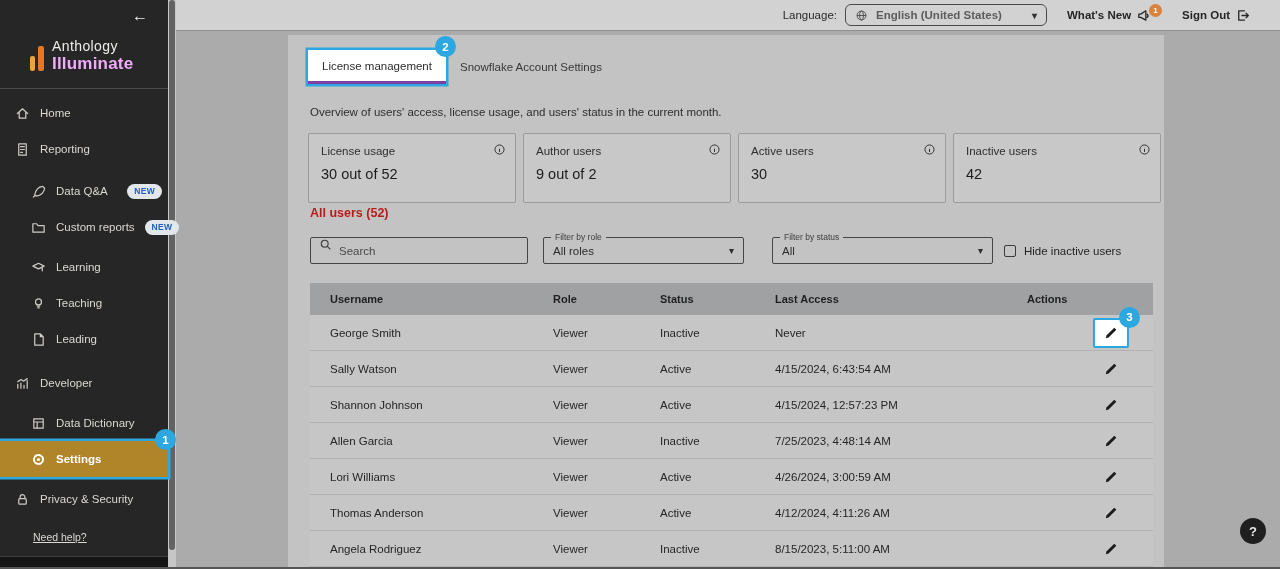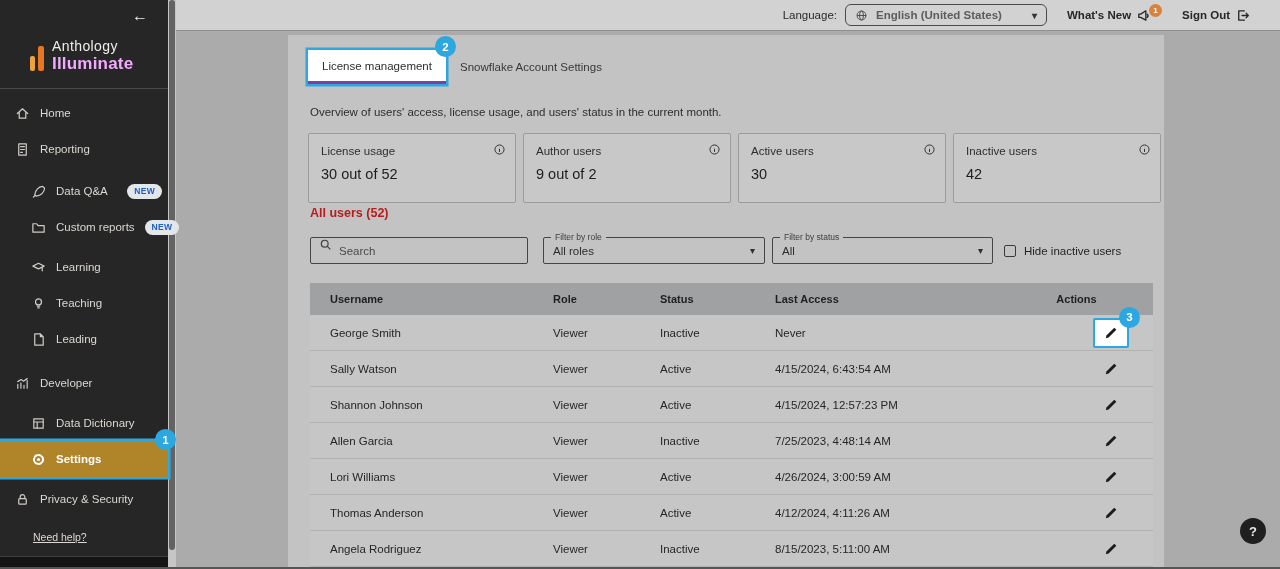--- a/index.html
+++ b/index.html
@@ -64,30 +64,30 @@
   .all-users { position:absolute; left:22px; top:171px; font-size:12.5px; font-weight:700; color:#b91c1c; }
 
   .controls { position:absolute; left:0; top:202px; width:100%; height:28px; }
   .search-box { position:absolute; left:22px; top:0; width:218px; height:27px; border:1px solid #454545; border-radius:2px; display:flex; gap:7px; padding:0 8px; }
   .search-box svg { width:13px; height:13px; stroke:#3c3c3c; fill:none; stroke-width:1.4; flex:0 0 13px; }
   .search-box input { border:none; outline:none; background:transparent; font-family:inherit; font-size:11.5px; color:#4a4a4a; width:100%; }
   .search-box input::placeholder { color:#4a4a4a; opacity:1; }
   .filter { position:absolute; top:0; height:27px; border:1px solid #454545; border-radius:2px; display:flex; align-items:center; padding:0 9px; font-size:11.5px; color:#2c2c2c; cursor:pointer; }
   .filter .notch { position:absolute; top:-6px; left:7px; font-size:8.5px; color:#3d3d3d; background:#C3C3C3; padding:0 4px; }
   .filter .caret { margin-left:auto; font-size:10px; color:#2e2e2e; }
-  .filter-role { left:255px; width:222px; }
+  .filter-role { left:255px; width:201px; }
   .filter-status { left:484px; width:221px; }
   .hide-inactive { position:absolute; left:716px; top:0; height:27px; display:flex; align-items:center; gap:8px; font-size:11.5px; color:#242424; }
   .cbx { width:12px; height:12px; border:1.5px solid #3a3a3a; border-radius:2px; background:transparent; cursor:pointer; }
 
   .table { position:absolute; left:22px; top:248px; width:843px; }
   .trow { display:grid; grid-template-columns:223px 107px 115px 272px 1fr; align-items:center; }
   .thead { height:32px; background:#A0A1A3; font-size:11px; font-weight:700; color:#1f1f1f; }
   .trow > div { padding-left:20px; }
-  .trow .col-actions { text-align:center; padding-right:27px; padding-left:0; }
+  .trow .col-actions { text-align:left; padding-right:27px; padding-left:0; }
   .tbody .trow { height:36px; background:#C6C6C6; border-bottom:1px solid #B2B2B2; font-size:11.5px; color:#262626; }
   .cell-actions { display:flex; justify-content:flex-end; padding-right:24px !important; }
   .edit-btn { width:36px; height:30px; display:flex; align-items:center; justify-content:center; cursor:pointer; position:relative; background:transparent; border:none; }
   .edit-btn svg { width:14px; height:14px; }
   .edit-btn.hl { background:#FFFFFF; border:2px solid #2CA7E0; border-radius:2px; }
   .edit-btn .co-badge { display:none; top:-13px; right:-13px; }
 
   .help-fab { position:absolute; right:14px; bottom:25px; width:26px; height:26px; border-radius:50%; background:#1f1f1f; color:#E8E8E8; font-size:13px; font-weight:700; display:flex; align-items:center; justify-content:center; cursor:pointer; z-index:30; }
 </style>
 </head>

